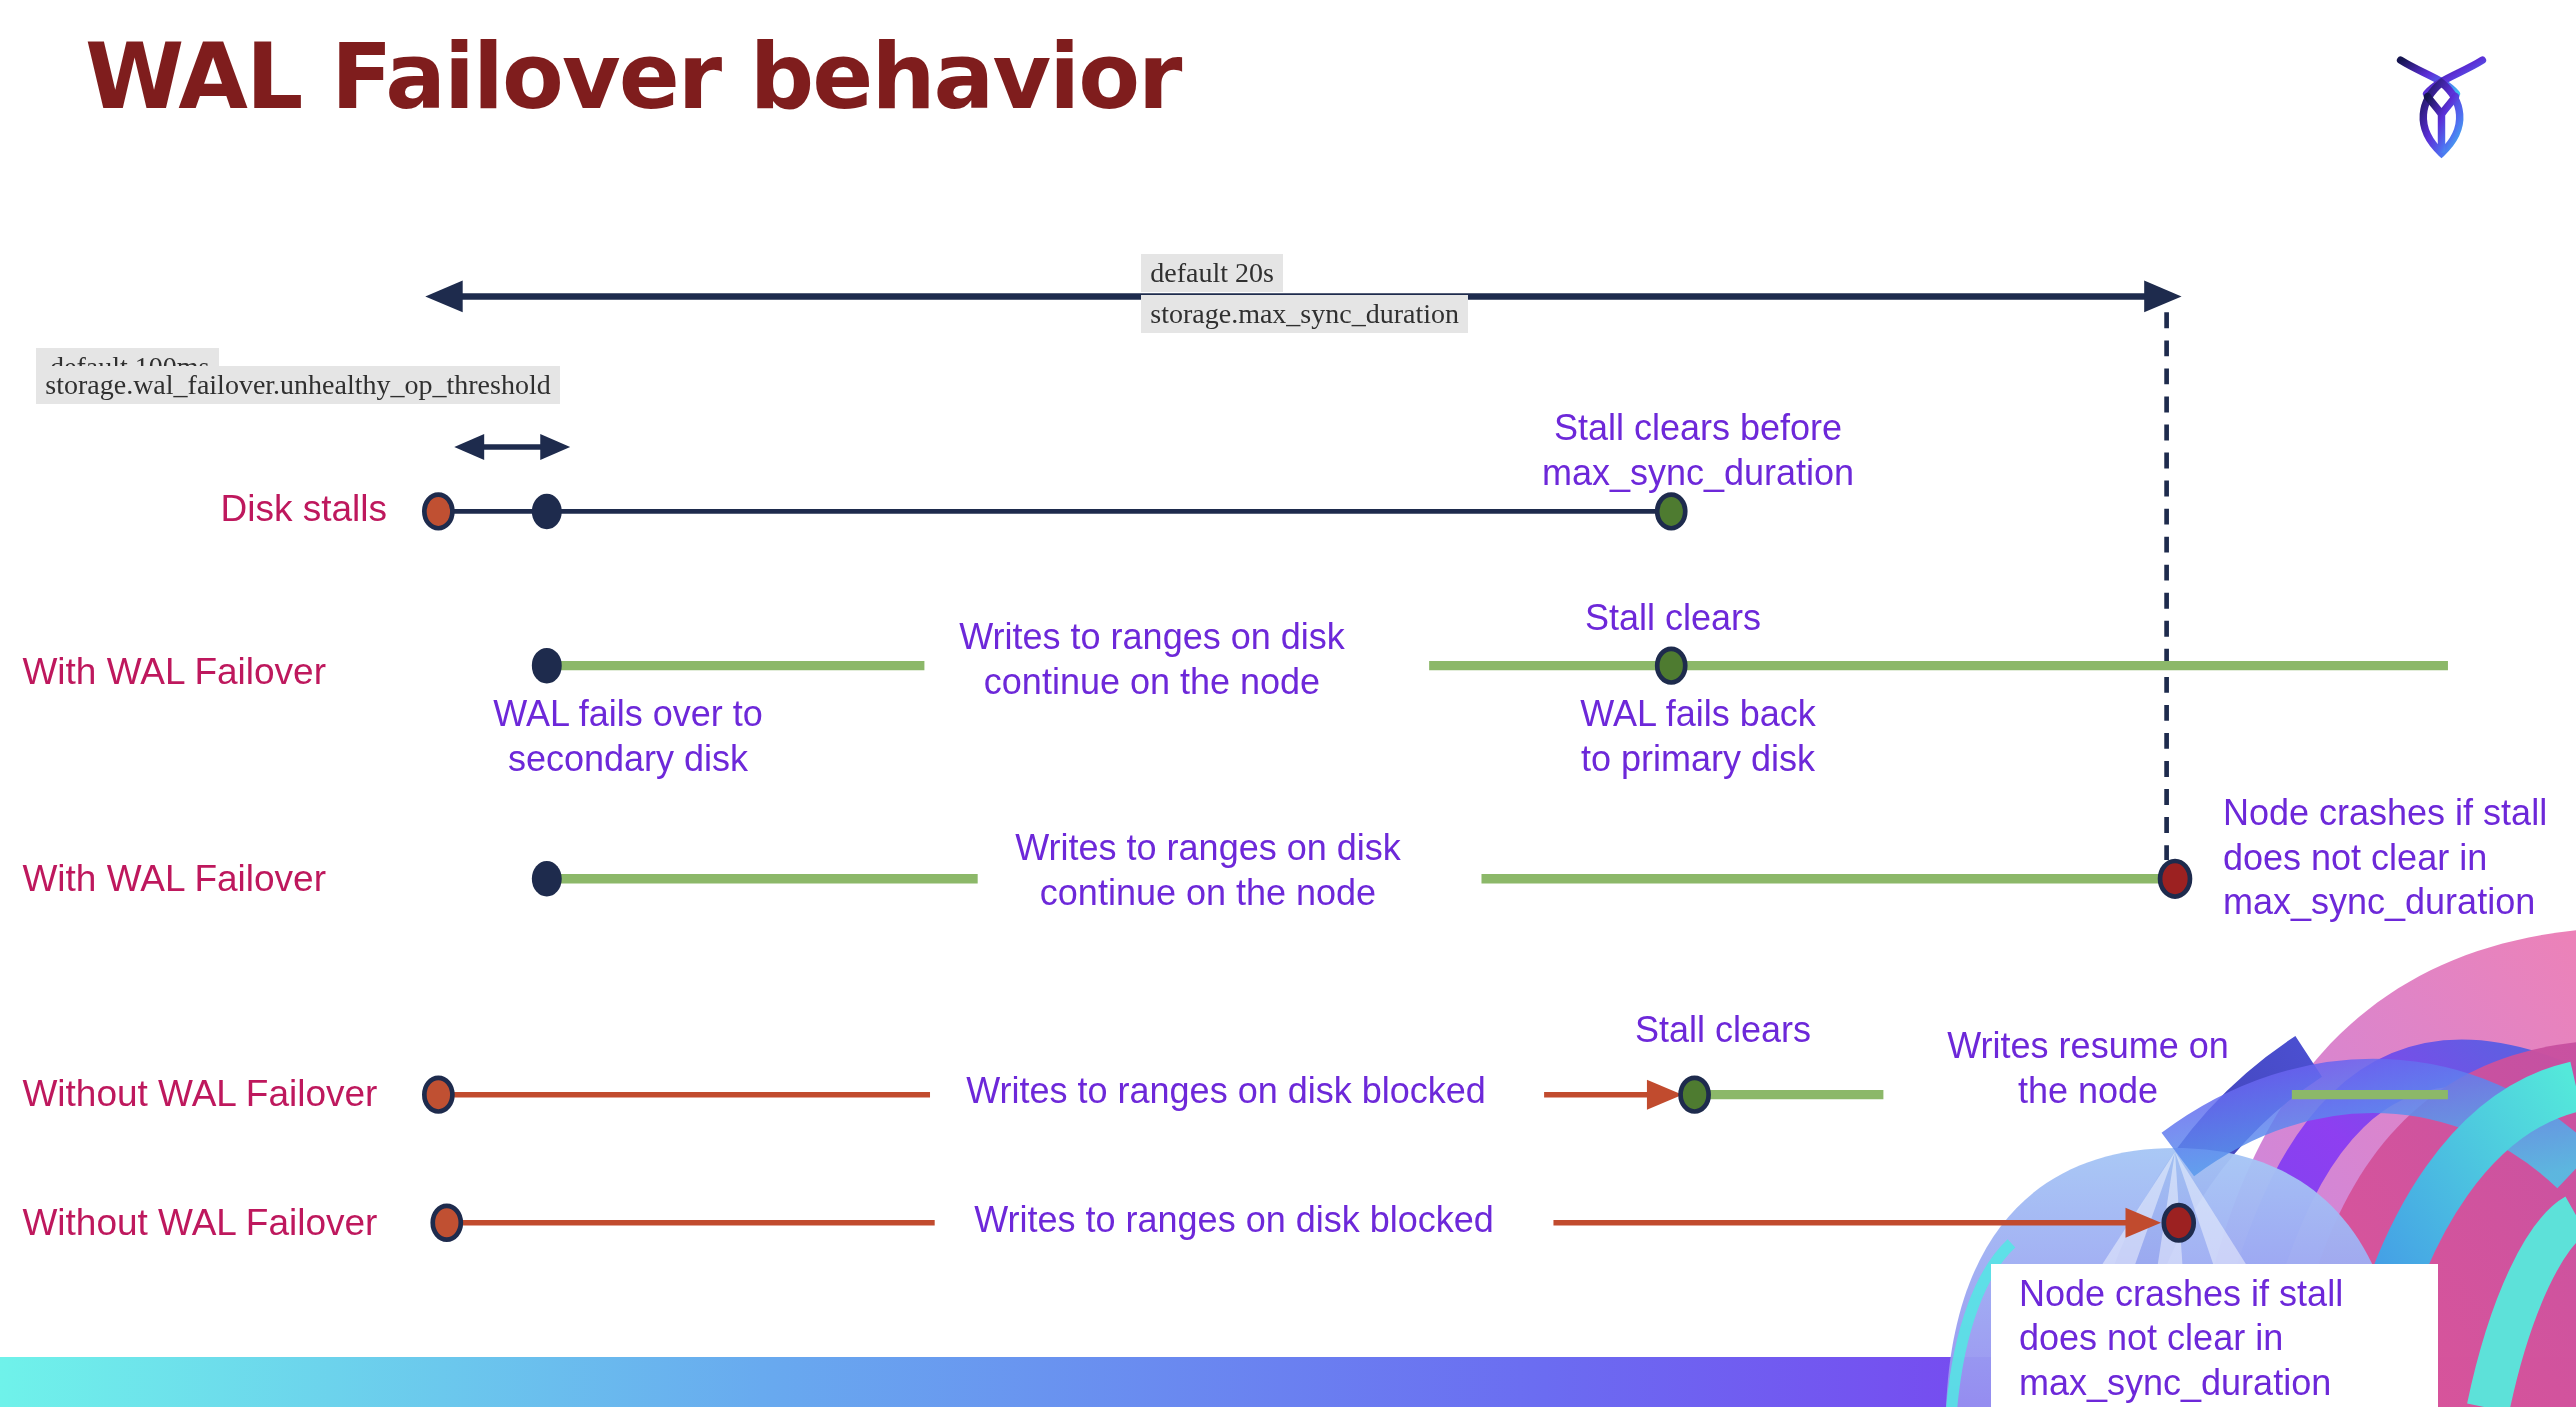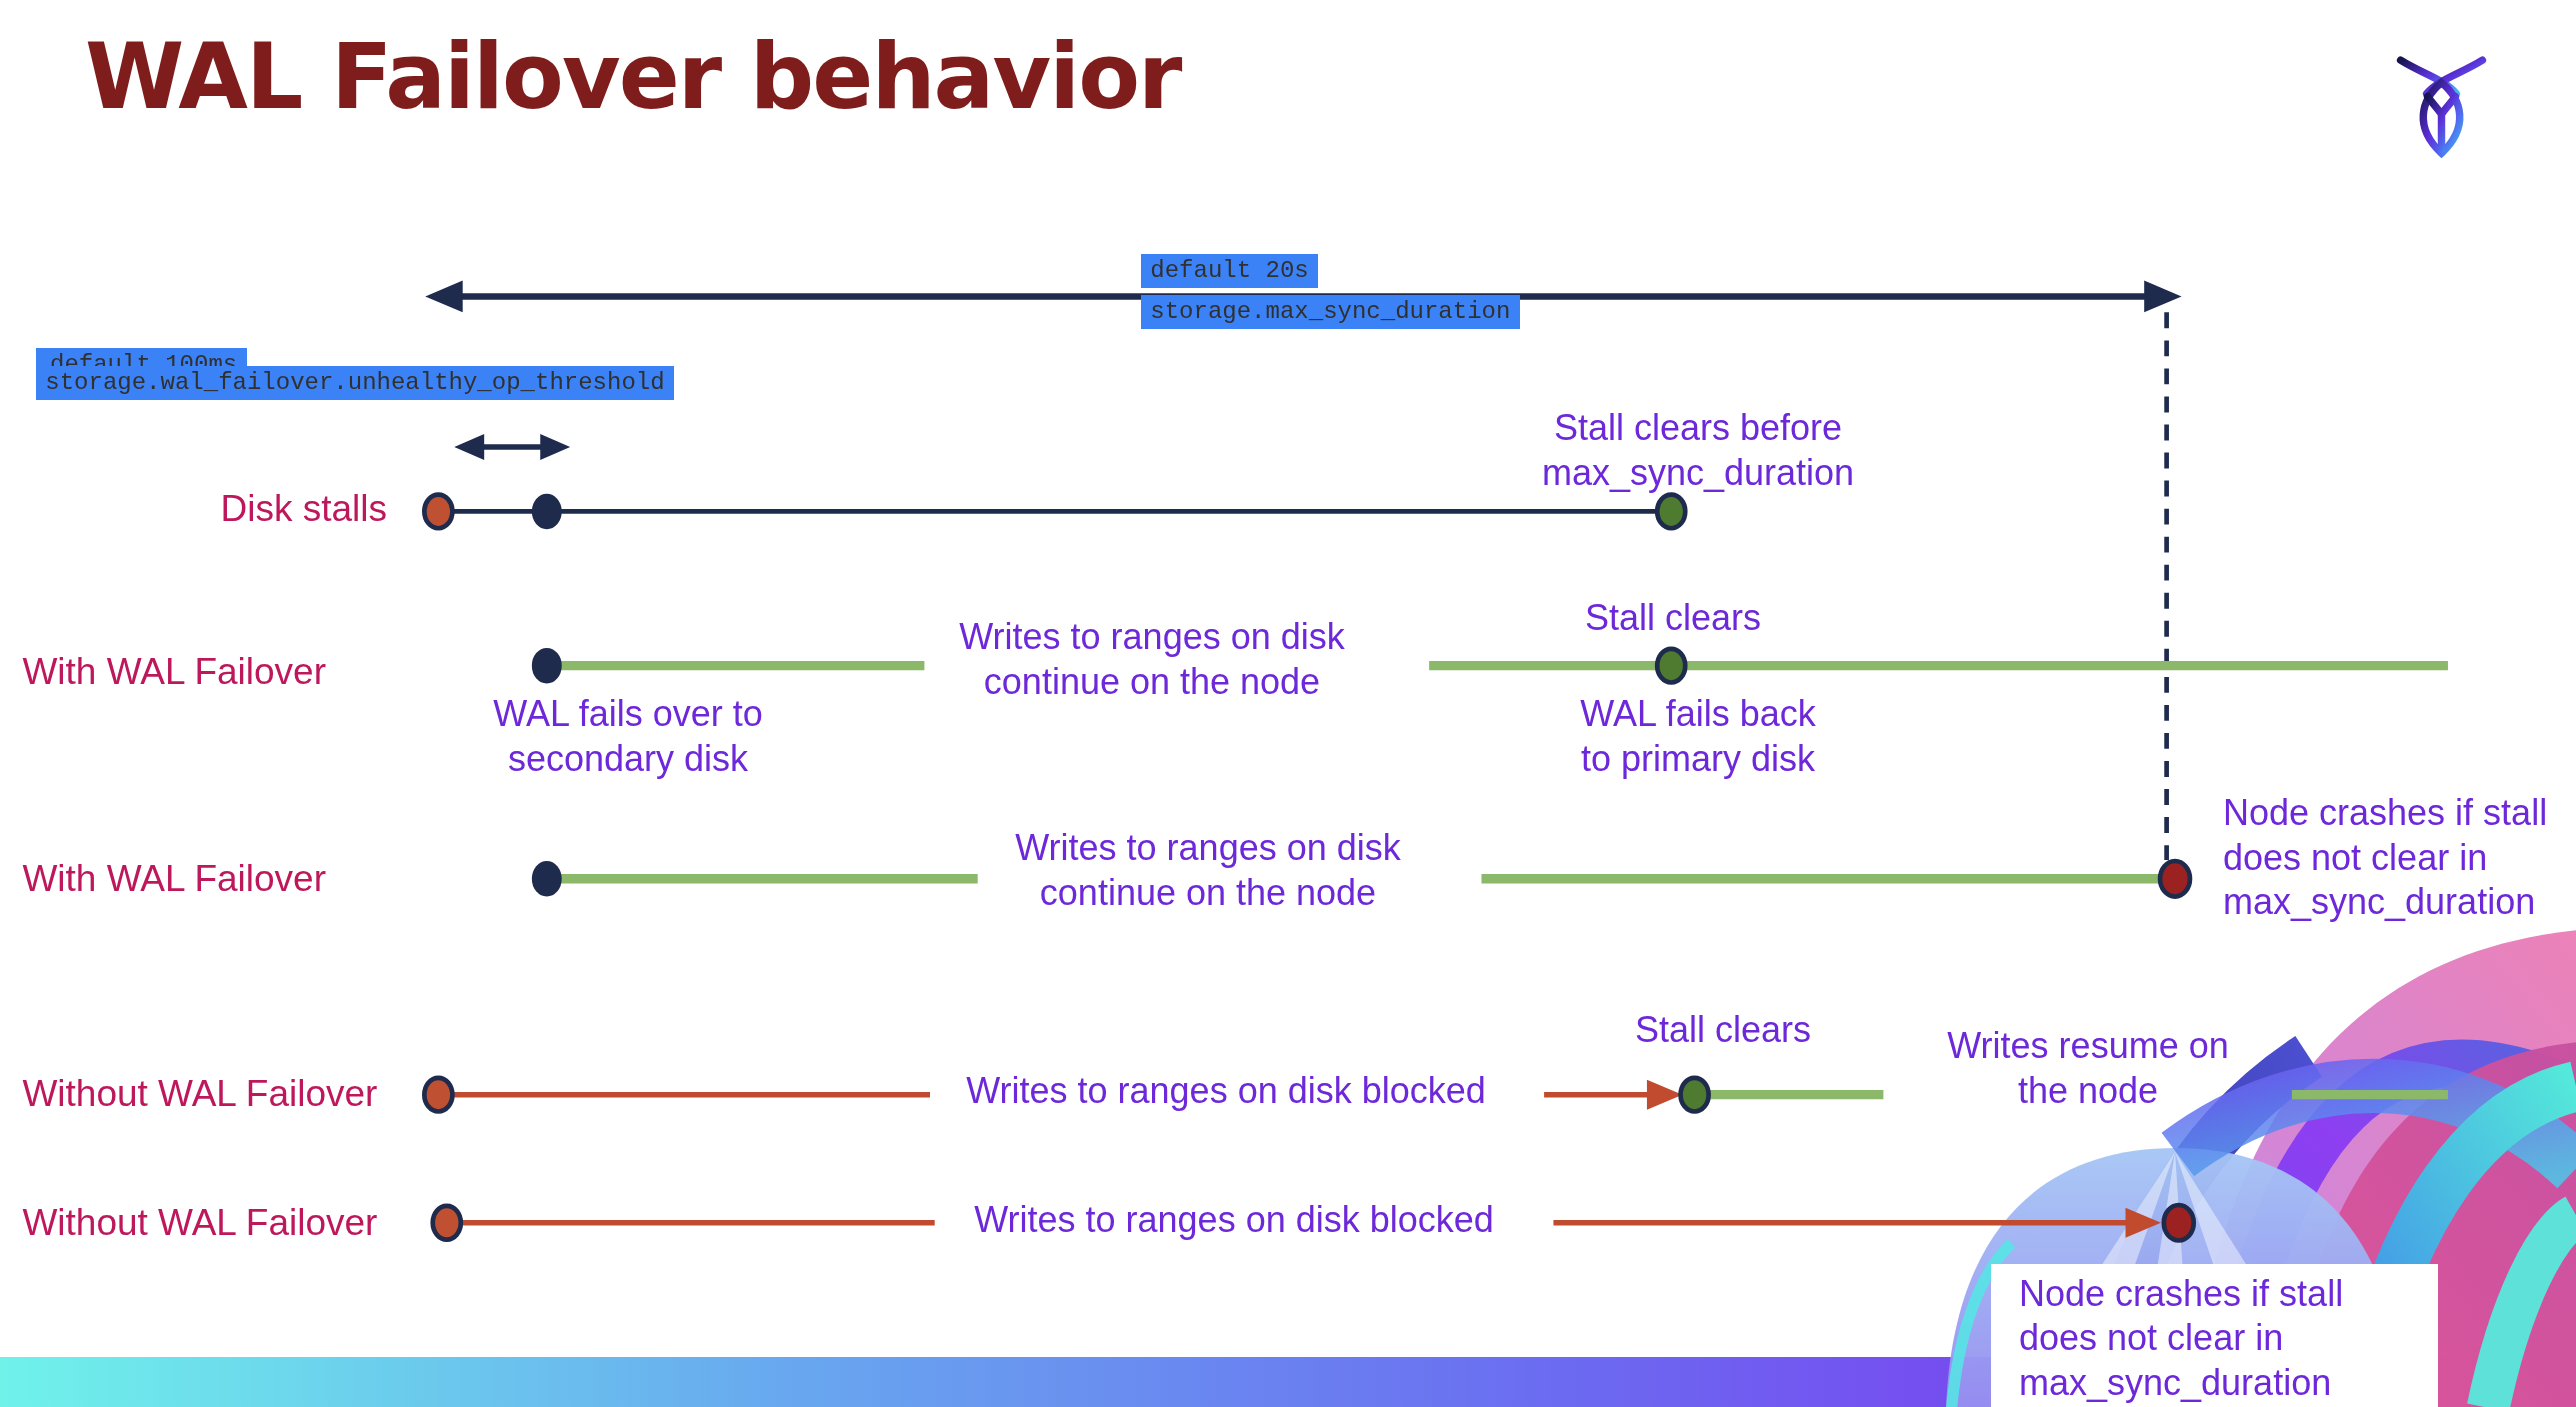--- a/index.html
+++ b/index.html
@@ -6,23 +6,23 @@
   .canvas{position:relative;width:2576px;height:1408px;background:#ffffff;overflow:hidden;
           font-family:"Liberation Sans",sans-serif;color:#1b1b1b;}
   .bottom-bar{position:absolute;left:0;top:1357px;width:2576px;height:50px;
           background:linear-gradient(90deg,#6ff2ea 0%,#68a9ef 30%,#6b6cf1 60%,#7c3bef 85%,#a736e3 100%);}
   .overlay{position:absolute;left:0;top:0;}
   .title{position:absolute;left:62px;top:24px;font-family:"DejaVu Sans","Liberation Sans",sans-serif;
          font-size:90px;font-weight:bold;letter-spacing:-1.9px;color:#7f1d1d;margin-left:23px;}
   .t{position:absolute;font-size:36px;line-height:1.24;white-space:pre-line;color:#6d28d9;}
   .tc{text-align:center;transform:translateX(-50%);}
   .rowlabel{font-size:37px;color:#be185d;white-space:nowrap;}
-  .chip{position:absolute;background:#3b82f6;color:#303030;
-        font-family:Liberation Mono, monospace;
-        font-size:24px;line-height:1.1;padding:3.7px 9.3px;white-space:nowrap;}
+  .chip{position:absolute;background:#e5e5e5;color:#303030;
+        font-family:Liberation Serif, serif;
+        font-size:28px;line-height:1.1;padding:3.7px 9.3px;white-space:nowrap;}
   .crash-box{position:absolute;left:1991px;top:1264px;width:447px;height:144px;background:#ffffff;}
   .crash-box .t{position:static;display:block;padding:7.5px 0 0 28px;}
   .logo{position:absolute;left:2395px;top:45px;}
 </style>
 </head>
 <body>
 
 <div class="canvas">
 
   <div class="bottom-bar"></div>

